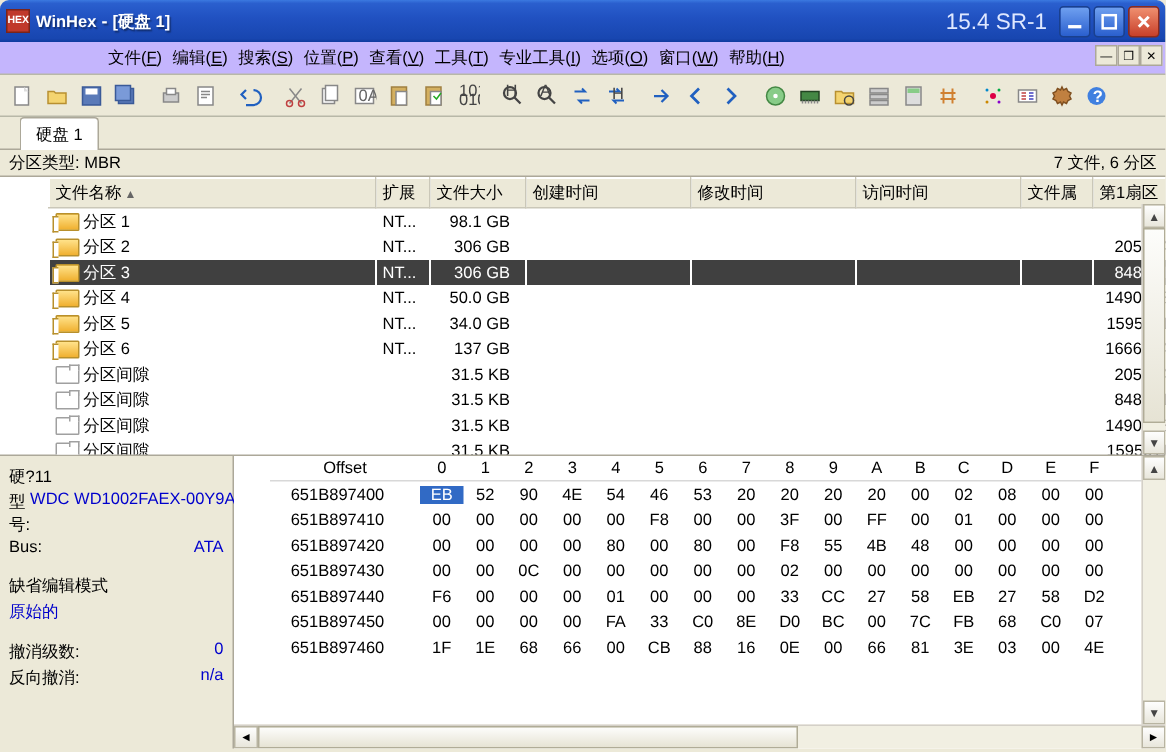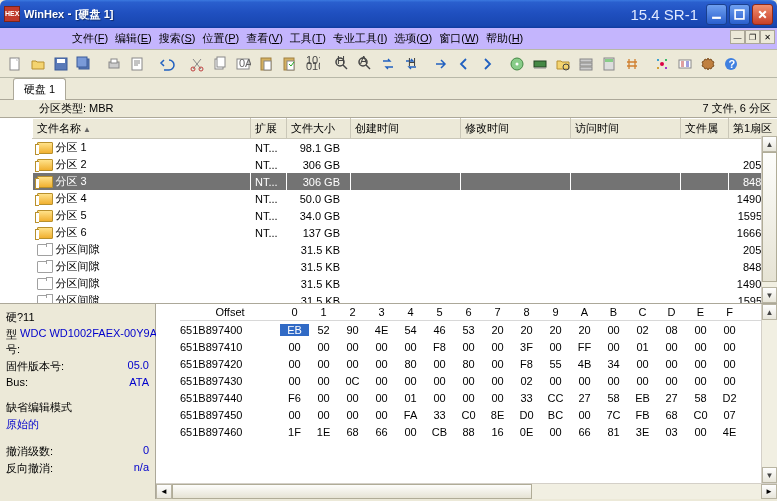--- a/index.html
+++ b/index.html
@@ -28,30 +28,30 @@
 .tbtn { width:22px; height:22px; display:flex; align-items:center; justify-content:center; }
 .tbtn svg { width:16px; height:16px; }
 .tsep { width:6px; }
 
 
 .tabbar { height:22px; background:#ece9d8; display:flex; align-items:flex-end; padding:2px 13px 0; border-bottom:1px solid #aca899; }
 .tab { padding:3px 10px; background:#fff; border:1px solid #aca899; border-bottom:none; border-radius:3px 3px 0 0; position:relative; top:1px; }
 
 
 .statusline { height:18px; display:flex; align-items:center; padding:0 6px; border-bottom:1px solid #aca899; background:#ece9d8; }
-.statusline .left { flex:1;margin-left:33px; }
+.statusline .left { flex:1; }
 .statusline .right { }
 
 
 .tablewrap { height:186px; background:#fff; overflow:hidden; border-bottom:1px solid #aca899; position:relative; }
 table.parts { width:100%; border-collapse:collapse; table-layout:fixed;margin-left:32px; }
 table.parts th { background:#ece9d8; border:1px solid #cac7b8; border-top:1px solid #fff; border-left:1px solid #fff; text-align:left; padding:2px 4px; font-weight:normal; height:18px; white-space:nowrap; overflow:hidden; }
 table.parts th .sort { font-size:8px; color:#666; margin-left:2px; }
 table.parts td { padding:1px 4px; height:16px; white-space:nowrap; overflow:hidden; border-right:1px solid transparent; }
-table.parts tr.sel td { background:#737373; color:#fff; }
+table.parts tr.sel td { background:#404040; color:#fff; }
 .picon { display:inline-block; width:16px; height:12px; vertical-align:middle; margin-right:3px; }
 .picon.d { background:linear-gradient(#ffe28a,#f0b030); border:1px solid #b8902c; border-radius:1px; position:relative; }
 .picon.d::after { content:""; position:absolute; left:-3px; top:1px; width:3px; height:9px; border:1px solid #b8902c; border-right:none; background:#fff; }
 .picon.g { background:#fff; border:1px solid #a0a0a0; border-radius:1px; position:relative; }
 .picon.g::before { content:""; position:absolute; top:-2px; right:-1px; width:5px; height:3px; background:#fff; border:1px solid #a0a0a0; border-bottom:none; }
 .szcell,.sectorcell { text-align:right; padding-right:10px !important; }
 
 
 .vscroll { position:absolute; right:0; top:18px; bottom:0; width:16px; background:#f1efe2; border-left:1px solid #d4d0c8; }
 .vscroll .ar { height:16px; background:linear-gradient(#fefefe,#e8e6db); border:1px solid #b8b4a2; display:flex; align-items:center; justify-content:center; font-size:8px; color:#444; }
@@ -65,21 +65,21 @@
 .infopanel .lbl .k { flex:1; }
 .infopanel .lbl .v { color:#0000cc; text-align:right; white-space:nowrap; }
 .infopanel .gap { height:8px; }
 
 .hexpanel { flex:1; background:#fff; font-family:"Courier New",monospace; font-size:12px; position:relative; overflow:hidden;padding-left:24px; }
 .hexhead { display:flex; border-bottom:1px solid #d8d8d8; padding:2px 0; }
 .hexhead .off { width:100px; text-align:center; color:#000; }
 .hexhead .cols { flex:1; display:flex; }
 .hexhead .colh { width:29px; text-align:center; color:#000; }
 .hexrow { display:flex; height:17px; align-items:center; }
-.hexrow .off { width:100px; text-align:left; padding-right:10px; color:#000; }
+.hexrow .off { width:100px; text-align:center; padding-right:10px; color:#000; }
 .hexrow .bytes { flex:1; display:flex; }
 .hexrow .b { width:29px; text-align:center; color:#000; }
 .hexrow .b.cur { background:#316ac5; color:#fff; }
 .hexpanel .hsplith { position:absolute; right:0; top:0; bottom:0; width:16px; background:#f1efe2; border-left:1px solid #d4d0c8; }
 .hexpanel .hsplith .ar { height:16px; background:linear-gradient(#fefefe,#e8e6db); border:1px solid #b8b4a2; display:flex; align-items:center; justify-content:center; font-size:8px; color:#444; }
 .hexpanel .hsplith .ar.bot { position:absolute; bottom:16px; left:0; right:0; }
 .hexpanel .hsb { position:absolute; left:0; right:0; bottom:0; height:16px; background:#f1efe2; border-top:1px solid #d4d0c8; display:flex; }
 .hexpanel .hsb .ar { width:16px; background:linear-gradient(#fefefe,#e8e6db); border:1px solid #b8b4a2; display:flex; align-items:center; justify-content:center; font-size:8px; }
 .hexpanel .hsb .track { flex:1; position:relative; }
 .hexpanel .hsb .thumb { position:absolute; left:0; top:0; bottom:0; width:360px; background:linear-gradient(#fdfdfb,#e6e3d4); border:1px solid #b0ac97; }
@@ -457,24 +457,20 @@
 </div>
 
 <div class="bottom">
   <div class="infopanel">
     <div class="lbl">
         <span class="k">硬?11</span>
       </div>
     <div class="lbl">
         <span class="k">型号:</span>
         <span class="v">WDC WD1002FAEX-00Y9A</span>
-      </div>
-    <div class="lbl">
-        <span class="k">固件版本号:</span>
-        <span class="v">05.0</span>
       </div>
     <div class="lbl">
         <span class="k">Bus:</span>
         <span class="v">ATA</span>
       </div>
     <div class="gap"></div>
     <div class="lbl">
         <span class="k">缺省编辑模式</span>
       </div>
     <div class="lbl">
@@ -562,21 +558,21 @@
             <div class="b">00</div>
             <div class="b">00</div>
             <div class="b">00</div>
             <div class="b">80</div>
             <div class="b">00</div>
             <div class="b">80</div>
             <div class="b">00</div>
             <div class="b">F8</div>
             <div class="b">55</div>
             <div class="b">4B</div>
-            <div class="b">34</div>
+            <div class="b">48</div>
             <div class="b">00</div>
             <div class="b">00</div>
             <div class="b">00</div>
             <div class="b">00</div>
           </div>
         </div>
         <div class="hexrow">
           <div class="off">651B897430</div>
           <div class="bytes">
             <div class="b">00</div>

